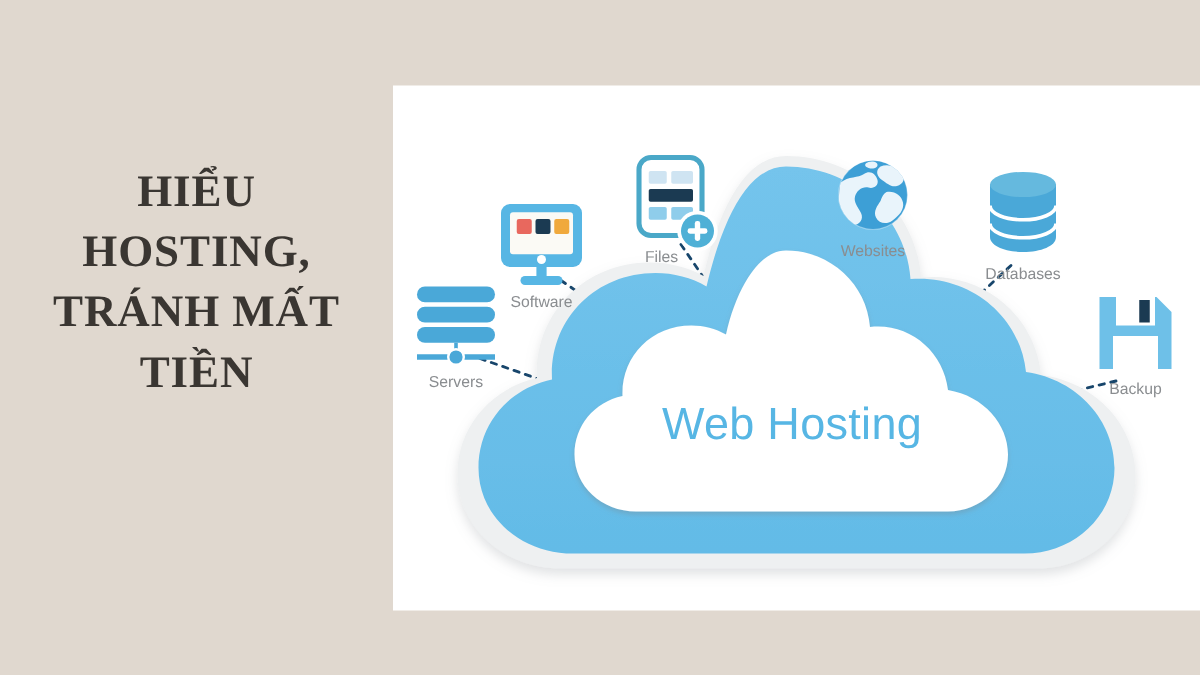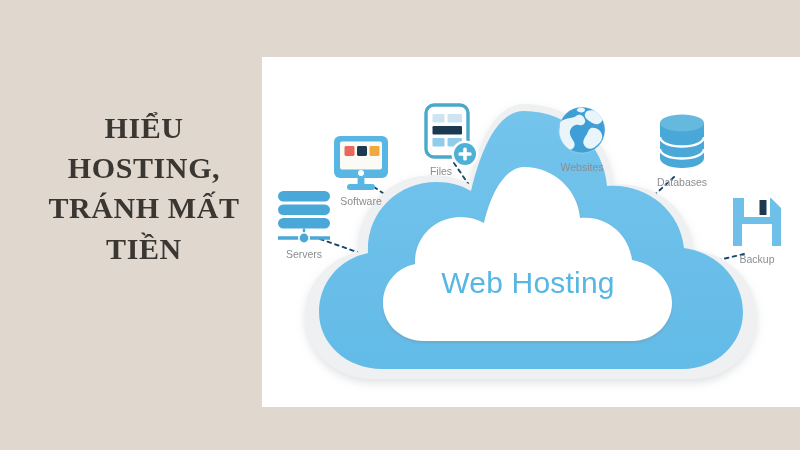--- a/index.html
+++ b/index.html
@@ -29,21 +29,20 @@
     text-align: center;
     font-family: "Liberation Serif", "DejaVu Serif", serif;
     font-size: 30px;
     line-height: 1.34;
     font-weight: 700;
     letter-spacing: 0.6px;
     color: #3a3632;
     text-transform: uppercase;
     white-space: pre-line;
     user-select: none;
-    margin-left: 13px;
   }
 
   
   #panel {
     position: absolute;
     left: 262px;
     top: 57px;
     width: 538px;
     height: 350px;
     background: #ffffff;

